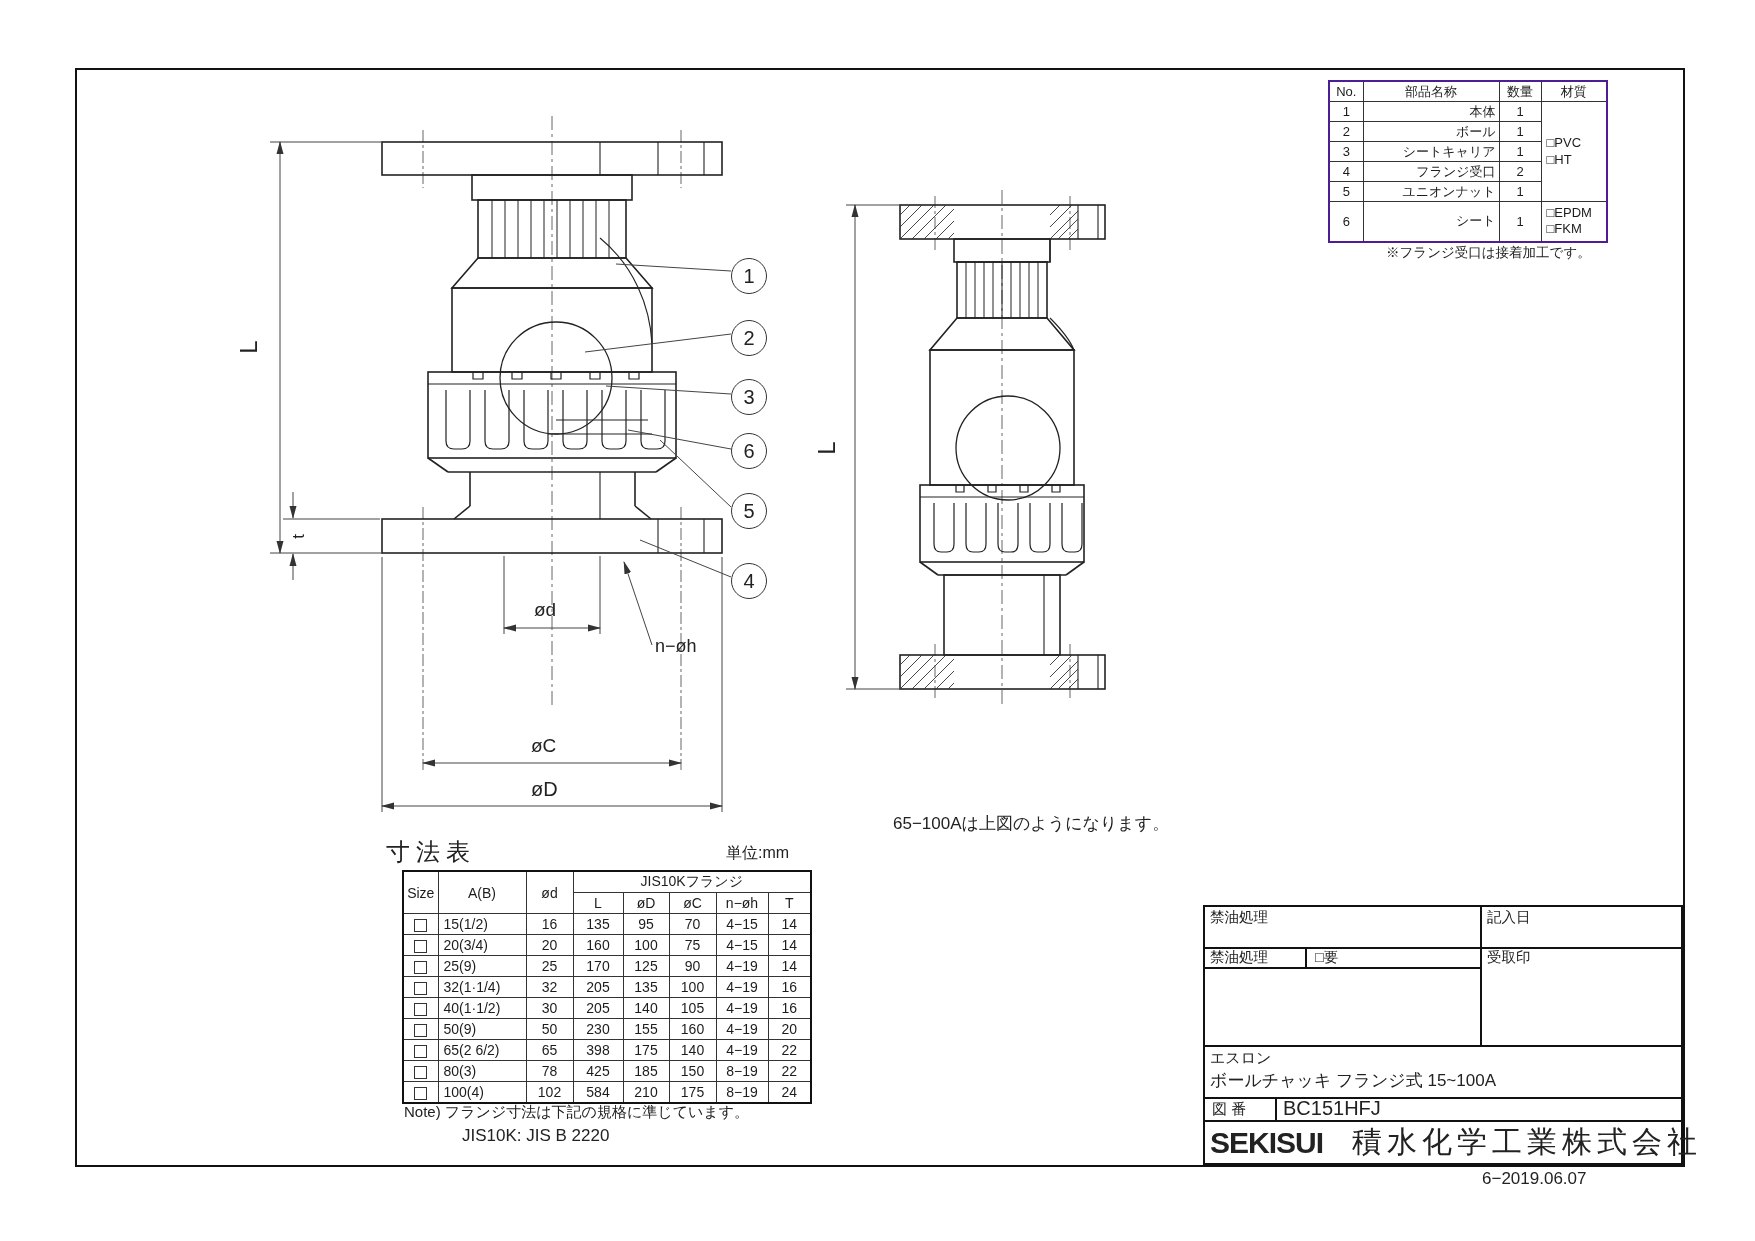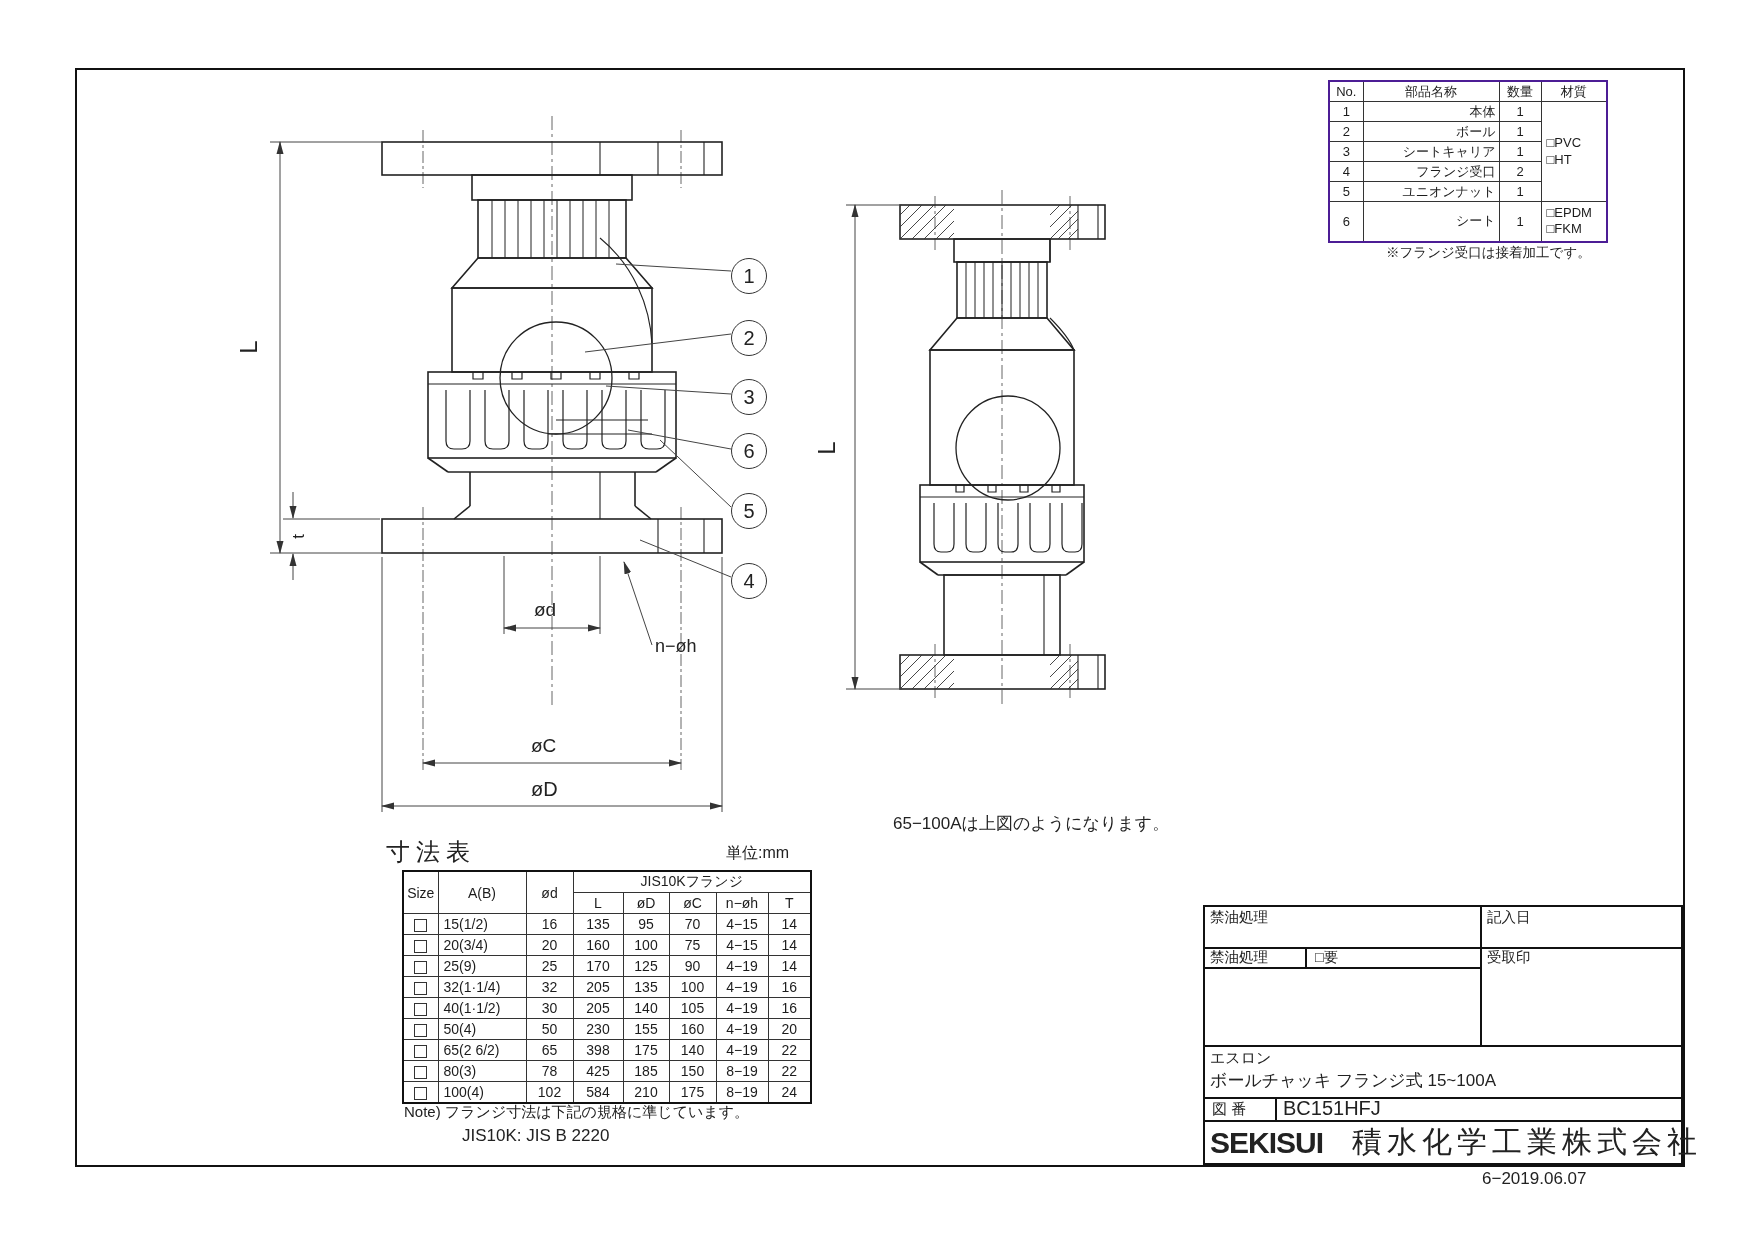--- a/index.html
+++ b/index.html
@@ -407,21 +407,21 @@
       <td class="ab">40(1·1/2)</td>
       <td>30</td>
       <td>205</td>
       <td>140</td>
       <td>105</td>
       <td>4−19</td>
       <td>16</td>
     </tr>
     <tr>
       <td><span class="chk"></span></td>
-      <td class="ab">50(4)</td>
+      <td class="ab">50(9)</td>
       <td>50</td>
       <td>230</td>
       <td>155</td>
       <td>160</td>
       <td>4−19</td>
       <td>20</td>
     </tr>
     <tr>
       <td><span class="chk"></span></td>
       <td class="ab">65(2 6/2)</td>

